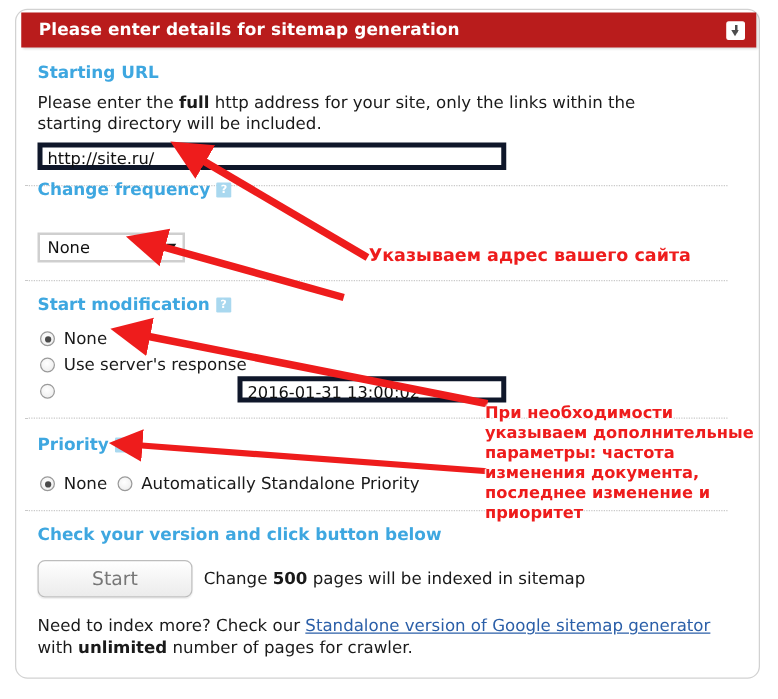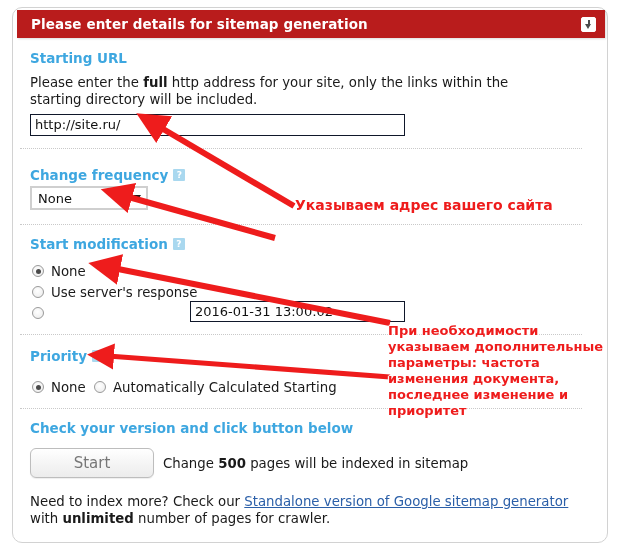--- a/index.html
+++ b/index.html
@@ -115,21 +115,21 @@
 
   .hr-dots {
     border: 0;
     border-top: 1px dotted #c9c9c9;
     margin: 0;
   }
 
   
   .txt-input {
     box-sizing: border-box;
-    border: 1px solid #0f172a;
+    border: 4px solid #0f172a;
     background: #ffffff;
     font-family: "DejaVu Sans", "Liberation Sans", sans-serif;
     font-size: 13px;
     color: #111111;
     padding: 2px 4px;
     outline: none;
   }
   .sel-box {
     box-sizing: border-box;
     border: 2px solid #cfcfcf;
@@ -235,21 +235,21 @@
   <div style="position:absolute;left:30px;top:36px;width:510px;" class="body-text">
     <span>Please enter the </span><b>full</b><span> http address for your site, only the links within the starting directory will be included.</span>
   </div>
 
   <div class="txt-input" style="position:absolute;left:30px;top:76px;width:375px;height:22px;">
     <span>http://site.ru/</span>
   </div>
 
   <hr class="hr-dots" style="position:absolute;left:20px;top:110px;width:562px;">
 
-  <div style="position:absolute;left:30px;top:129px;" class="sec-head">
+  <div style="position:absolute;left:30px;top:106px;" class="sec-head">
     <span>Change frequency</span>
     <span class="helpbadge">?</span>
   </div>
 
   <div class="sel-box" style="position:absolute;left:30px;top:148px;width:118px;">
     <span>None</span>
     <span class="caret"></span>
   </div>
 
   <hr class="hr-dots" style="position:absolute;left:20px;top:186px;width:562px;">
@@ -284,21 +284,21 @@
     <span class="helpbadge">?</span>
   </div>
 
   <div class="radio-row" style="position:absolute;left:32px;top:340px;">
     <span class="radio checked"></span>
     <span>None</span>
   </div>
 
   <div class="radio-row" style="position:absolute;left:94px;top:340px;">
     <span class="radio"></span>
-    <span>Automatically Calculated Starting</span>
+    <span>Automatically Standalone Priority</span>
   </div>
 
   <hr class="hr-dots" style="position:absolute;left:20px;top:370px;width:562px;">
 
   <div style="position:absolute;left:30px;top:382px;" class="sec-head">
     <span>Check your version and click button below</span>
   </div>
 
   <div class="start-btn" style="position:absolute;left:30px;top:410px;">
     <span>Start</span>

